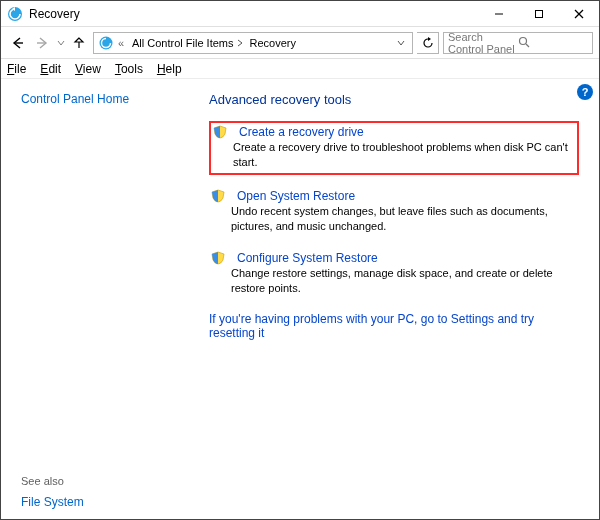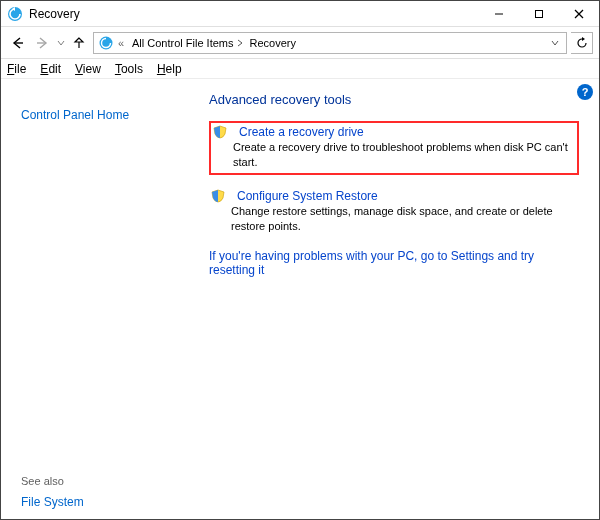--- a/index.html
+++ b/index.html
@@ -87,21 +87,21 @@
   }
   .menu-item .fl { text-decoration: underline; }
   
   .content {
     position: absolute;
     top: 79px; bottom: 0; left: 0; right: 0;
     display: flex;
   }
   .sidebar {
     width: 194px;
-    padding: 28px 10px 10px 20px;
+    padding: 12px 10px 10px 20px;
     display:flex;
     flex-direction:column;
   }
   .sidebar .cp-home { color: #0066cc; font-size: 12px; }
   .sidebar .spacer { flex:1; }
   .sidebar .see-also { color: #606060; font-size: 11px; margin-bottom: 8px; }
   .sidebar .fh-link { color: #0066cc; font-size: 12px; }
   .main {
     flex: 1;
     position: relative;
@@ -234,20 +234,29 @@
           <path d="M1 2 L4 6 L7 2" fill="none" stroke="#555" stroke-width="1"></path>
         </svg>
     </span>
   </div>
   <div class="addr-refresh">
     <svg width="12" height="12" viewBox="0 0 12 12">
         <path d="M10 6 A4 4 0 1 1 6 2" fill="none" stroke="#000" stroke-width="1.2"></path>
         <polygon points="6,0 6,4 9,2" fill="#000"></polygon>
       </svg>
   </div>
+  <div class="searchbox">
+    <span>Search Control Panel</span>
+    <span class="mag">
+      <svg width="12" height="12" viewBox="0 0 12 12">
+          <circle cx="5" cy="5" r="3.5" fill="none" stroke="#777" stroke-width="1.2"></circle>
+          <line x1="8" y1="8" x2="11" y2="11" stroke="#777" stroke-width="1.2"></line>
+        </svg>
+    </span>
+  </div>
 </div>
 
 <div class="menubar">
   <span class="menu-item"><span class="fl">F</span>ile</span>
   <span class="menu-item"><span class="fl">E</span>dit</span>
   <span class="menu-item"><span class="fl">V</span>iew</span>
   <span class="menu-item"><span class="fl">T</span>ools</span>
   <span class="menu-item"><span class="fl">H</span>elp</span>
 </div>
 
@@ -268,20 +277,32 @@
           <svg viewBox="0 0 14 14">
               <path d="M7 1 L13 3 L12 9 Q10 13 7 13 Q4 13 2 9 L1 3 Z" fill="#ffdb4a" stroke="#c99a00" stroke-width="0.6"></path>
               <path d="M7 1 L7 13 Q4 13 2 9 L1 3 Z" fill="#3a8ee6"></path>
             </svg>
         </span>
         <span class="tool-link">Create a recovery drive</span>
       </div>
       <div class="tool-desc">Create a recovery drive to troubleshoot problems when disk PC can't start.</div>
     </div>
 
+    <div class="tool-block">
+      <div class="tool-head">
+        <span class="shield-icon">
+          <svg viewBox="0 0 14 14">
+              <path d="M7 1 L13 3 L12 9 Q10 13 7 13 Q4 13 2 9 L1 3 Z" fill="#ffdb4a" stroke="#c99a00" stroke-width="0.6"></path>
+              <path d="M7 1 L7 13 Q4 13 2 9 L1 3 Z" fill="#3a8ee6"></path>
+            </svg>
+        </span>
+        <span class="tool-link">Open System Restore</span>
+      </div>
+      <div class="tool-desc">Undo recent system changes, but leave files such as documents, pictures, and music unchanged.</div>
+    </div>
 
     <div class="tool-block">
       <div class="tool-head">
         <span class="shield-icon">
           <svg viewBox="0 0 14 14">
               <path d="M7 1 L13 3 L12 9 Q10 13 7 13 Q4 13 2 9 L1 3 Z" fill="#ffdb4a" stroke="#c99a00" stroke-width="0.6"></path>
               <path d="M7 1 L7 13 Q4 13 2 9 L1 3 Z" fill="#3a8ee6"></path>
             </svg>
         </span>
         <span class="tool-link">Configure System Restore</span>

